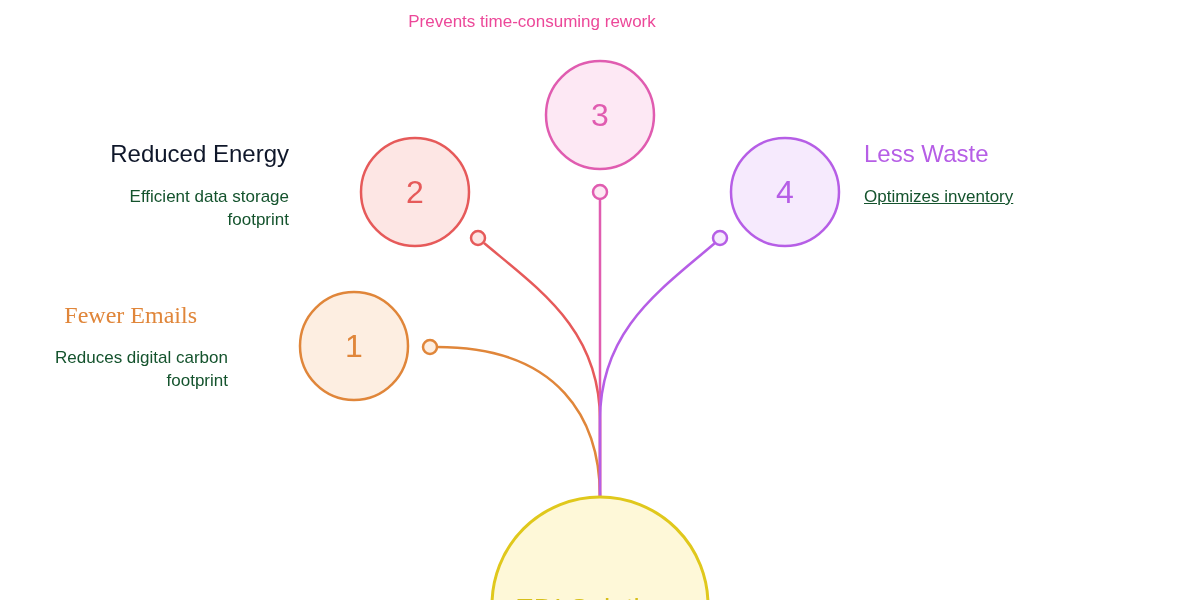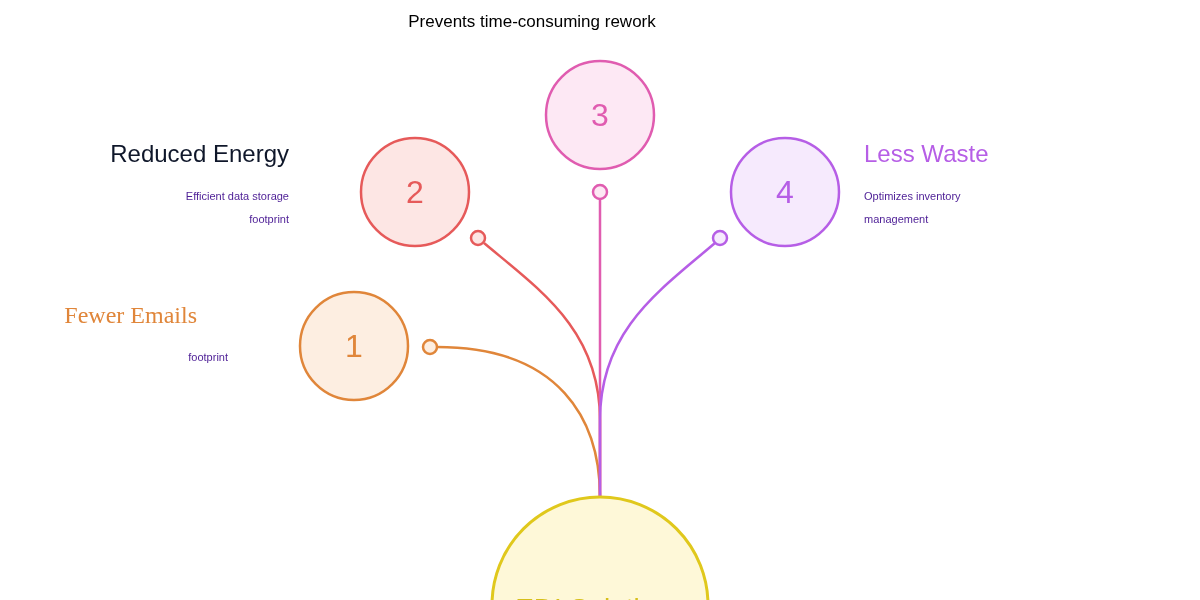--- a/index.html
+++ b/index.html
@@ -2,24 +2,24 @@
 <html><head>
 <meta charset="utf-8">
 <style>
   html, body { margin: 0; padding: 0; }
   body {
     width: 1200px; height: 600px; overflow: hidden; background: #ffffff;
     position: relative; font-family: "Liberation Sans", sans-serif;
   }
   #diagram { position: absolute; left: 0; top: 0; }
   .title { position: absolute; font-size: 24px; line-height: 28px; white-space: nowrap; }
-  .desc { position: absolute; font-size: 11px; line-height: 23px; color: #4c1d95; }
+  .desc { position: absolute; font-size: 17px; line-height: 23px; color: #14532d; }
   .right { text-align: right; }
   .left { text-align: left; }
-  .top-desc { position: absolute; left: 0; width: 1064px; top: 12px; text-align: center; font-size: 17px; color: #000000; }
+  .top-desc { position: absolute; left: 0; width: 1064px; top: 12px; text-align: center; font-size: 17px; color: #ec4899; }
 </style>
 </head>
 <body>
 
 <svg id="diagram" width="1200" height="600" viewBox="0 0 1200 600">
 
   <path id="conn-1" fill="none" stroke-width="2.5" d="M 600 497 C 600 420, 560 347, 437 347" stroke="#e0863a"></path>
   <path id="conn-2" fill="none" stroke-width="2.5" d="M 600 497 L 600 420 C 600 330, 540 290, 484 243" stroke="#e65a5a"></path>
   <path id="conn-3" fill="none" stroke-width="2.5" d="M 600 497 L 600 199" stroke="#e05cb0"></path>
   <path id="conn-4" fill="none" stroke-width="2.5" d="M 600 497 L 600 420 C 600 330, 660 290, 715 243" stroke="#b65ee6"></path>
@@ -55,20 +55,20 @@
 </div>
 
 <div class="title right" id="title-2" style="right: 911px; top: 140px; color: #0f172a;">Reduced Energy</div>
 <div class="desc right" style="right: 911px; top: 185px; width: 220px;">
   <div>Efficient data storage</div>
   <div>footprint</div>
 </div>
 
 <div class="title right" id="title-1" style="right: 1003px; top: 301px; color: rgb(224, 134, 58); font-family: Liberation Serif, serif;">Fewer Emails</div>
 <div class="desc right" style="right: 972px; top: 346px; width: 220px;">
+  <div>Reduces digital carbon</div>
   <div>footprint</div>
 </div>
 
 <div class="title left" id="title-4" style="left: 864px; top: 140px; color: rgb(182, 94, 230);">Less Waste</div>
-<div class="desc left" style="left: 864px; top: 185px; width: 220px;">
+<div class="desc left" style="left: 864px; top: 185px; width: 220px; text-decoration: underline;">
   <div>Optimizes inventory</div>
-  <div>management</div>
 </div>
 
 </body></html>

